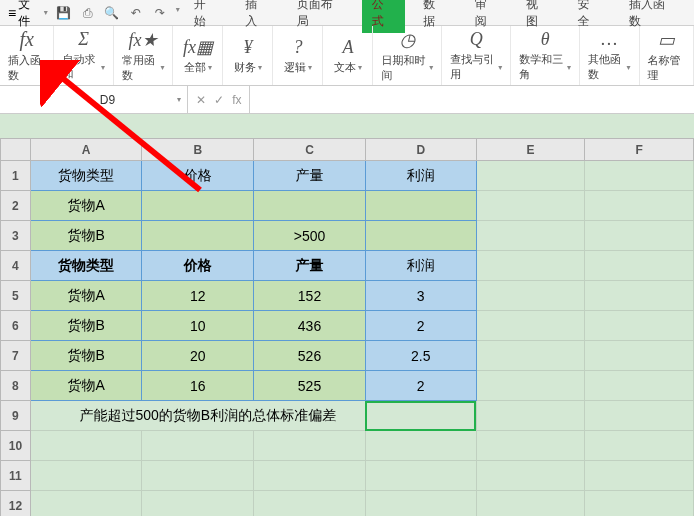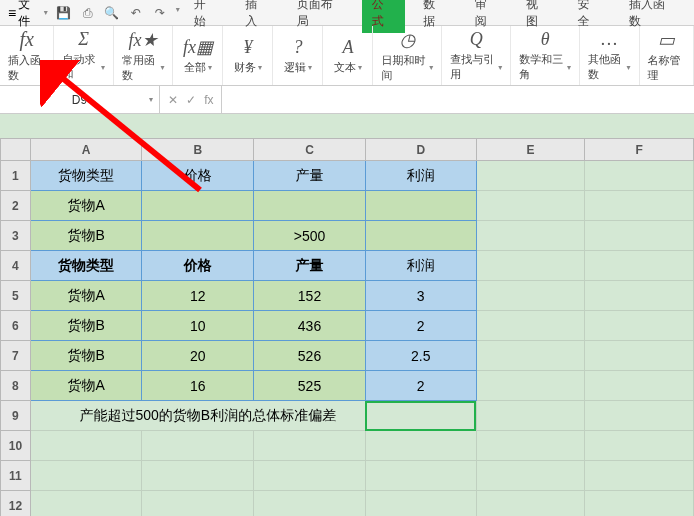--- a/index.html
+++ b/index.html
@@ -18,21 +18,21 @@
 
 
 .ribbon { height: 60px; background: #fff; display: flex; align-items: stretch; border-bottom: 1px solid #ccc; }
 .ribbon-group { display: flex; flex-direction: column; align-items: center; justify-content: center; padding: 4px 8px; border-right: 1px solid #e8e8e8; cursor: pointer; min-width: 50px; }
 .ribbon-group .ricon { font-size: 18px; color: #555; font-style: italic; font-family: serif; }
 .ribbon-group .rlabel { font-size: 11px; color: #444; margin-top: 2px; display: flex; align-items: center; gap: 2px; }
 .ribbon-group .rlabel .dd { font-size: 8px; color: #888; }
 .ribbon-group.insert-fn .ricon { font-size: 20px; }
 
 
-.formula-bar { height: 28px; background: #fff; display: flex; border-bottom: 1px solid #ccc; }
+.formula-bar { height: 28px; background: #fff; display: flex; border-bottom: 1px solid #ccc; padding-left: 28px; }
 .name-box { width: 160px; height: 100%; border-right: 1px solid #ccc; display: flex; align-items: center; padding: 0 8px; justify-content: flex-end; position: relative; }
 .name-box .nb-text { text-align: center; flex: 1; color: #333; }
 .name-box .nb-dd { font-size: 8px; color: #888; position: absolute; right: 6px; }
 .fx-controls { display: flex; align-items: center; gap: 8px; padding: 0 8px; border-right: 1px solid #ccc; height: 100%; }
 .fx-controls span { color: #999; cursor: pointer; }
 .fx-input { flex: 1; padding: 0 8px; color: #333; }
 
 
 .spacer { height: 24px; background: #d4e8d4; }
 

